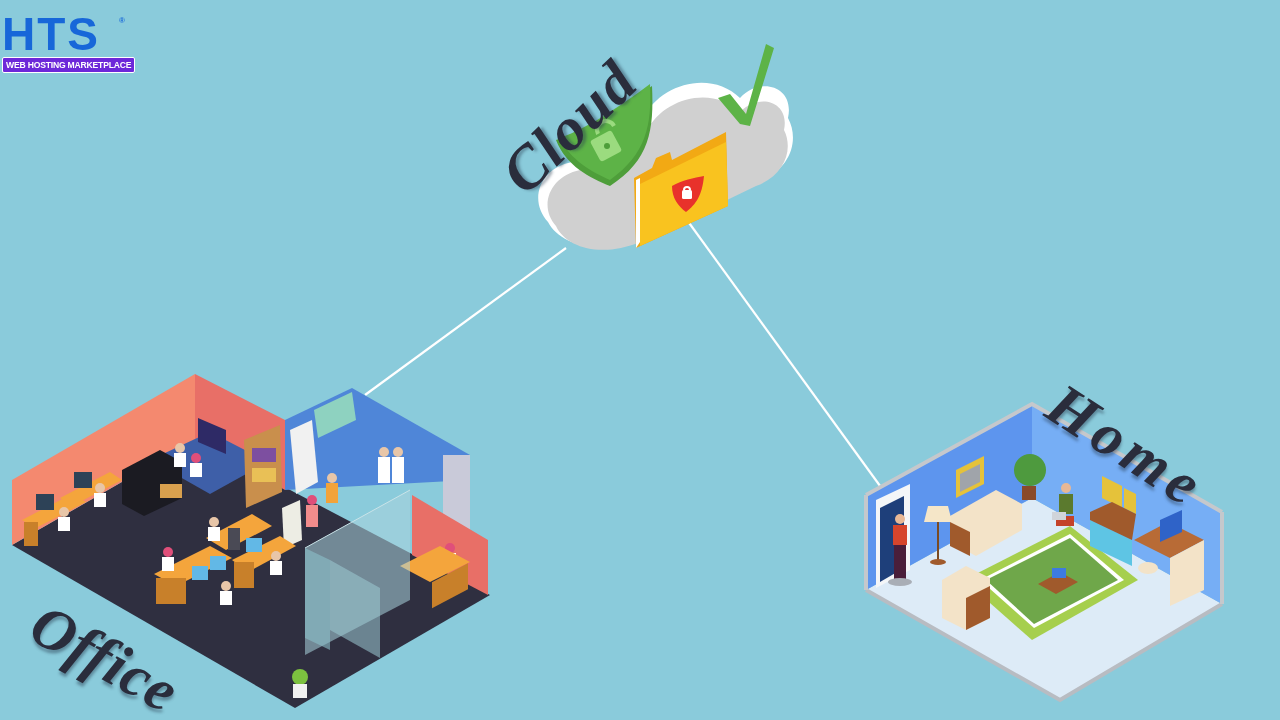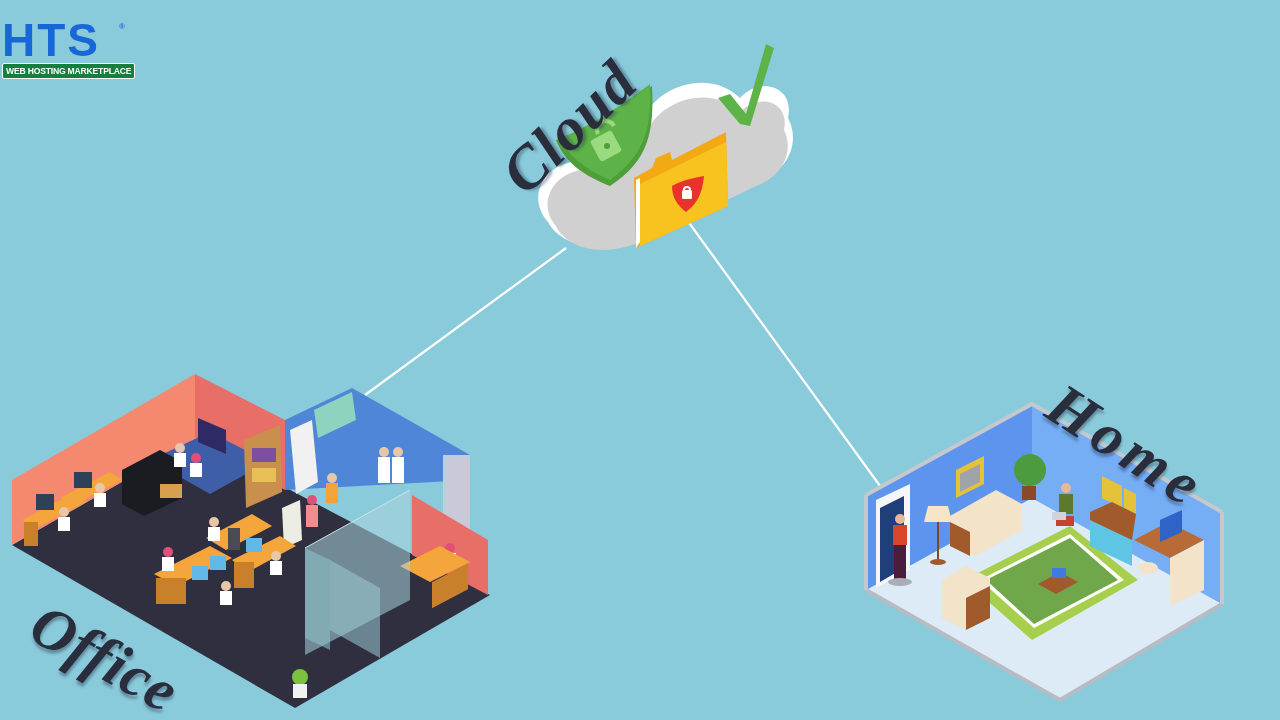--- a/index.html
+++ b/index.html
@@ -1,22 +1,22 @@
 <!DOCTYPE html>
 <html><head>
 <meta charset="utf-8">
 <style>
   html, body { margin:0; padding:0; }
   body { width:1280px; height:720px; overflow:hidden; background:#8ACBDB; position:relative; font-family:"Liberation Sans", sans-serif; }
   .abs { position:absolute; }
   svg.scene { position:absolute; left:0; top:0; }
-  .logo { left:2px; top:20px; width:124px; }
+  .logo { left:2px; top:14px; width:124px; }
   .logo-main { font-family:"Liberation Sans", sans-serif; font-weight:900; font-size:46px; line-height:40px; color:#1767D9; letter-spacing:2px; position:relative; }
   .logo-reg { position:absolute; left:117px; top:2px; font-size:8px; color:#1767D9; font-weight:bold; }
-  .logo-tag { display:inline-block; margin-top:3px; background:#15803d; color:#fff; font-family:"Liberation Sans", sans-serif; font-weight:bold; font-size:8.6px; padding:2px 3px; border-radius:2px; border:1px solid #fff; letter-spacing:-0.2px; white-space:nowrap; }
+  .logo-tag { display:inline-block; margin-top:3px; background:#6d28d9; color:#fff; font-family:"Liberation Sans", sans-serif; font-weight:bold; font-size:8.6px; padding:2px 3px; border-radius:2px; border:1px solid #fff; letter-spacing:-0.2px; white-space:nowrap; }
   .label { font-family:"Liberation Serif", "DejaVu Serif", serif; font-style:italic; font-weight:bold; color:#2A2D3C; text-shadow:2px 3px 3px rgba(40,60,80,0.45); white-space:nowrap; transform-origin:0 0; }
   .label-cloud { left:488px; top:158px; font-size:60px; transform:rotate(-44deg); letter-spacing:2px; }
   .label-office { left:52px; top:590px; font-size:60px; transform:rotate(29deg); letter-spacing:1px; }
   .label-home { left:1072px; top:370px; font-size:60px; transform:rotate(33deg); letter-spacing:6px; }
 </style>
 </head>
 <body>
 
 <svg class="scene" width="1280" height="720" viewBox="0 0 1280 720">
 

